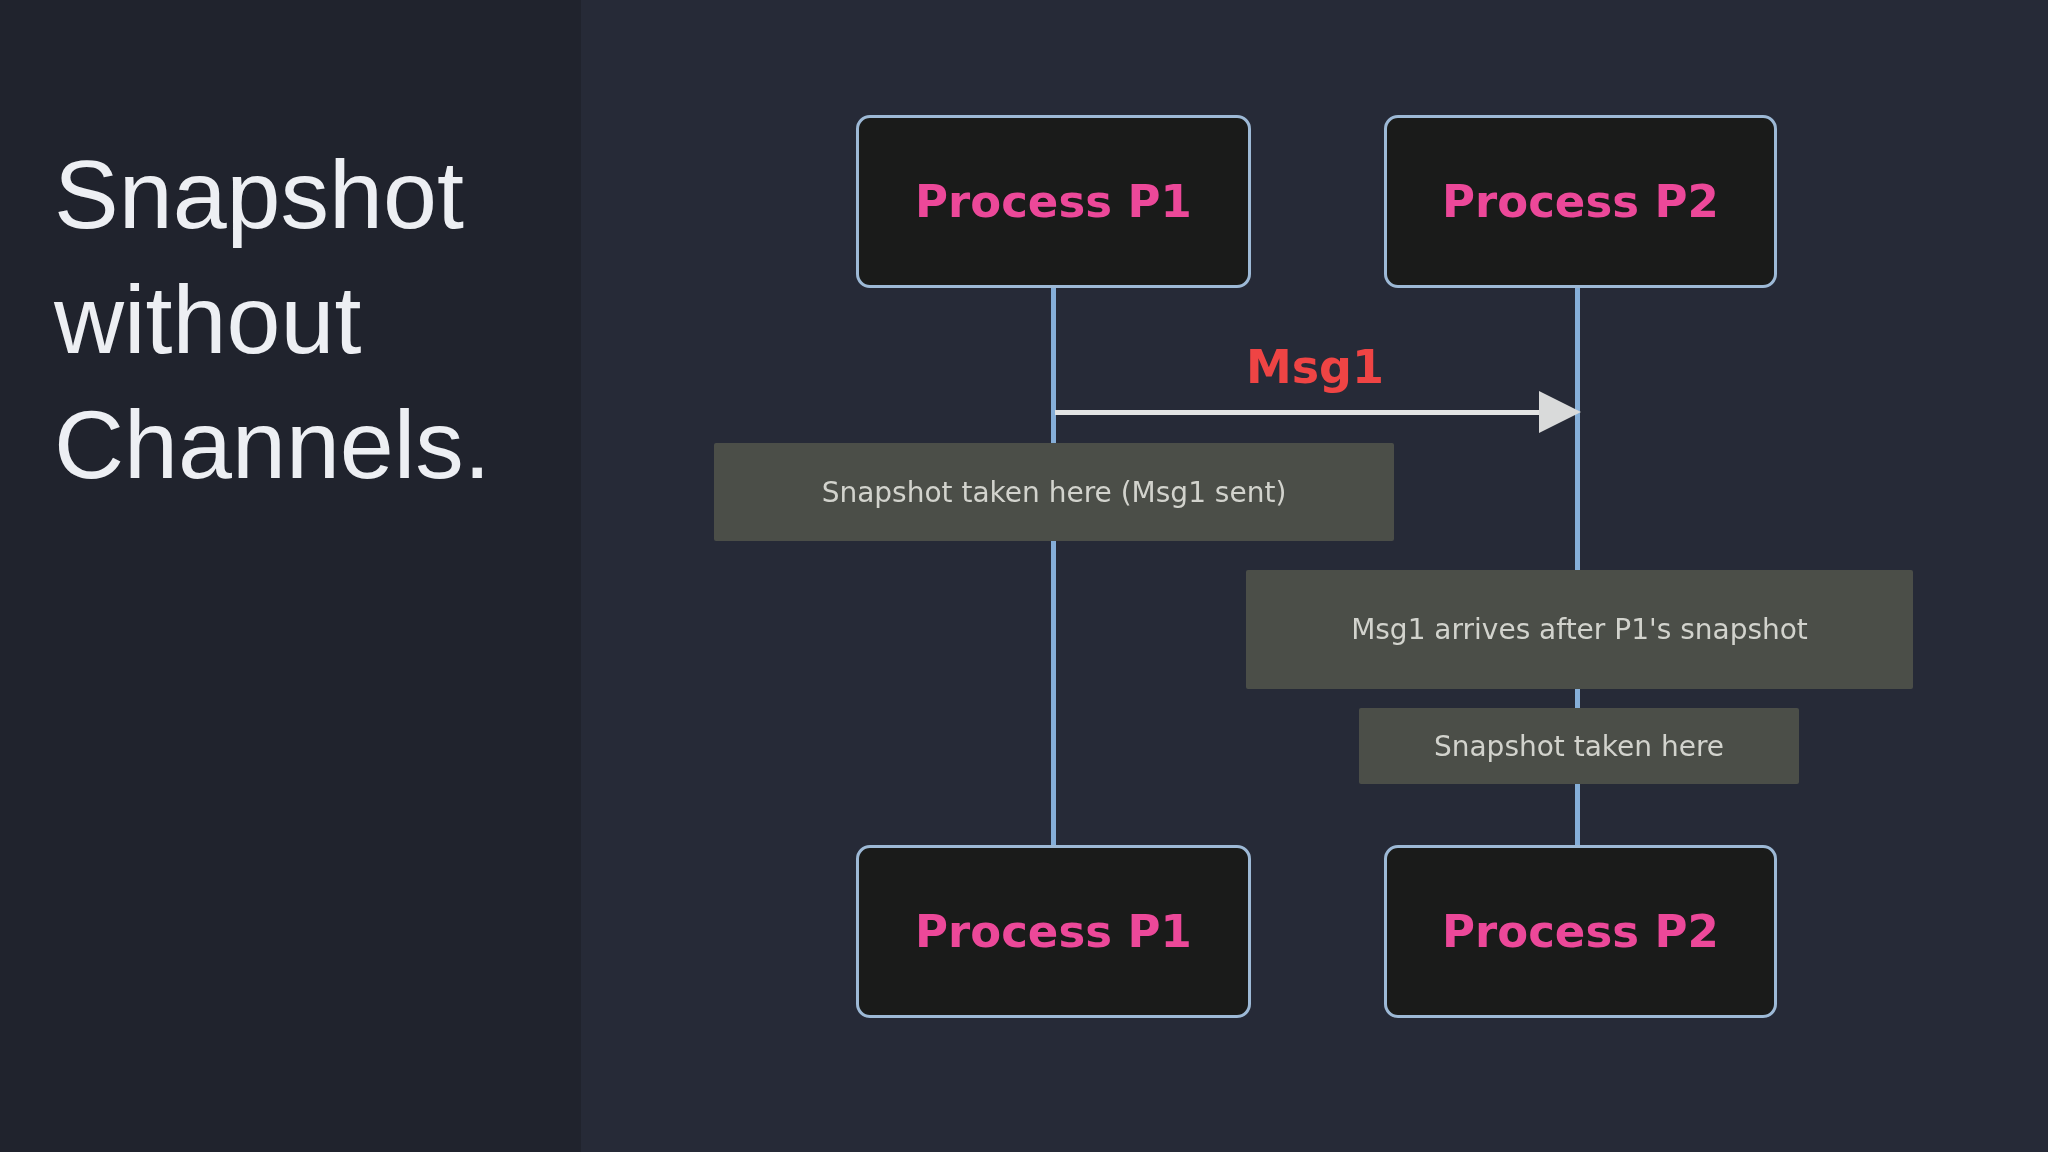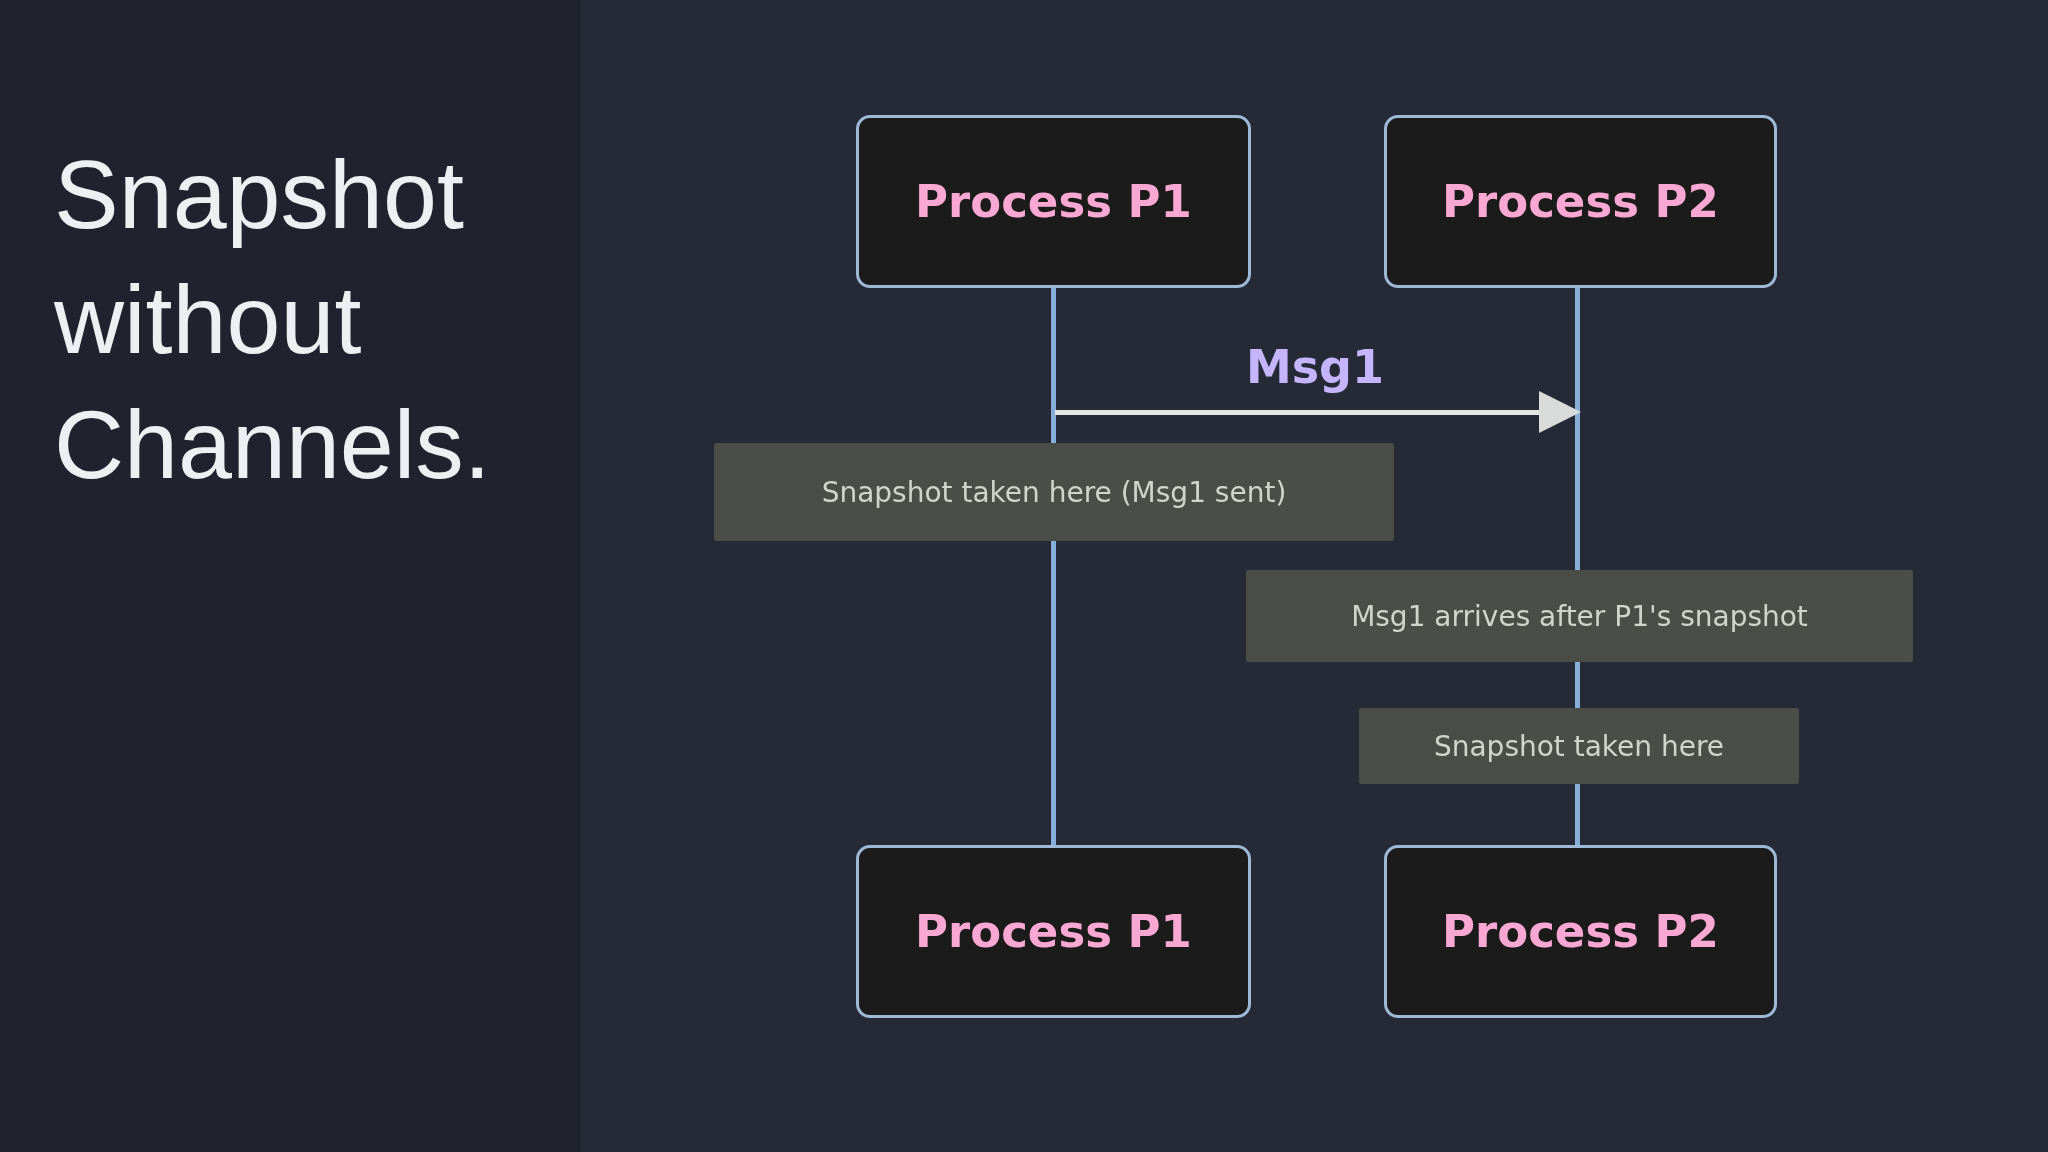--- a/index.html
+++ b/index.html
@@ -58,38 +58,38 @@
   .process-box {
     position: absolute;
     width: 395px; height: 173px;
     box-sizing: border-box;
     background: #1a1b1a;
     border: 3px solid #9db9d6;
     border-radius: 14px;
     display: flex;
     align-items: center;
     justify-content: center;
-    color: #f9a8d4;
+    color: #ec4899;
     font-size: 45px;
     font-weight: 700;
     z-index: 3;
   }
   .box-top-p1    { left: 856px;  top: 115px; }
   .box-top-p2    { left: 1384px; top: 115px; width: 393px; }
   .box-bottom-p1 { left: 856px;  top: 845px; }
   .box-bottom-p2 { left: 1384px; top: 845px; width: 393px; }
 
   .msg-label {
     position: absolute;
     left: 1150px; top: 338px;
     width: 330px; height: 58px;
     display: flex;
     align-items: center;
     justify-content: center;
-    color: #c4b5fd;
+    color: #ef4444;
     font-size: 46px;
     font-weight: 700;
     z-index: 2;
   }
   .arrow-line {
     position: absolute;
     left: 1055px; top: 410px;
     width: 486px; height: 5px;
     background: #e3e4e4;
     z-index: 2;
@@ -111,21 +111,21 @@
     display: flex;
     align-items: center;
     justify-content: center;
     font-size: 28px;
     font-weight: 400;
     border-radius: 2px;
     z-index: 2;
     white-space: nowrap;
   }
   .annotation-1 { left: 714px;  top: 443px; width: 680px; height: 98px;  }
-  .annotation-2 { left: 1246px; top: 570px; width: 667px; height: 92px; }
+  .annotation-2 { left: 1246px; top: 570px; width: 667px; height: 119px; }
   .annotation-3 { left: 1359px; top: 708px; width: 440px; height: 76px;  }
 </style>
 </head>
 <body>
 
 <div class="slide">
 
   <div class="left-panel">
     <div class="title">Snapshot without Channels.</div>
   </div>

